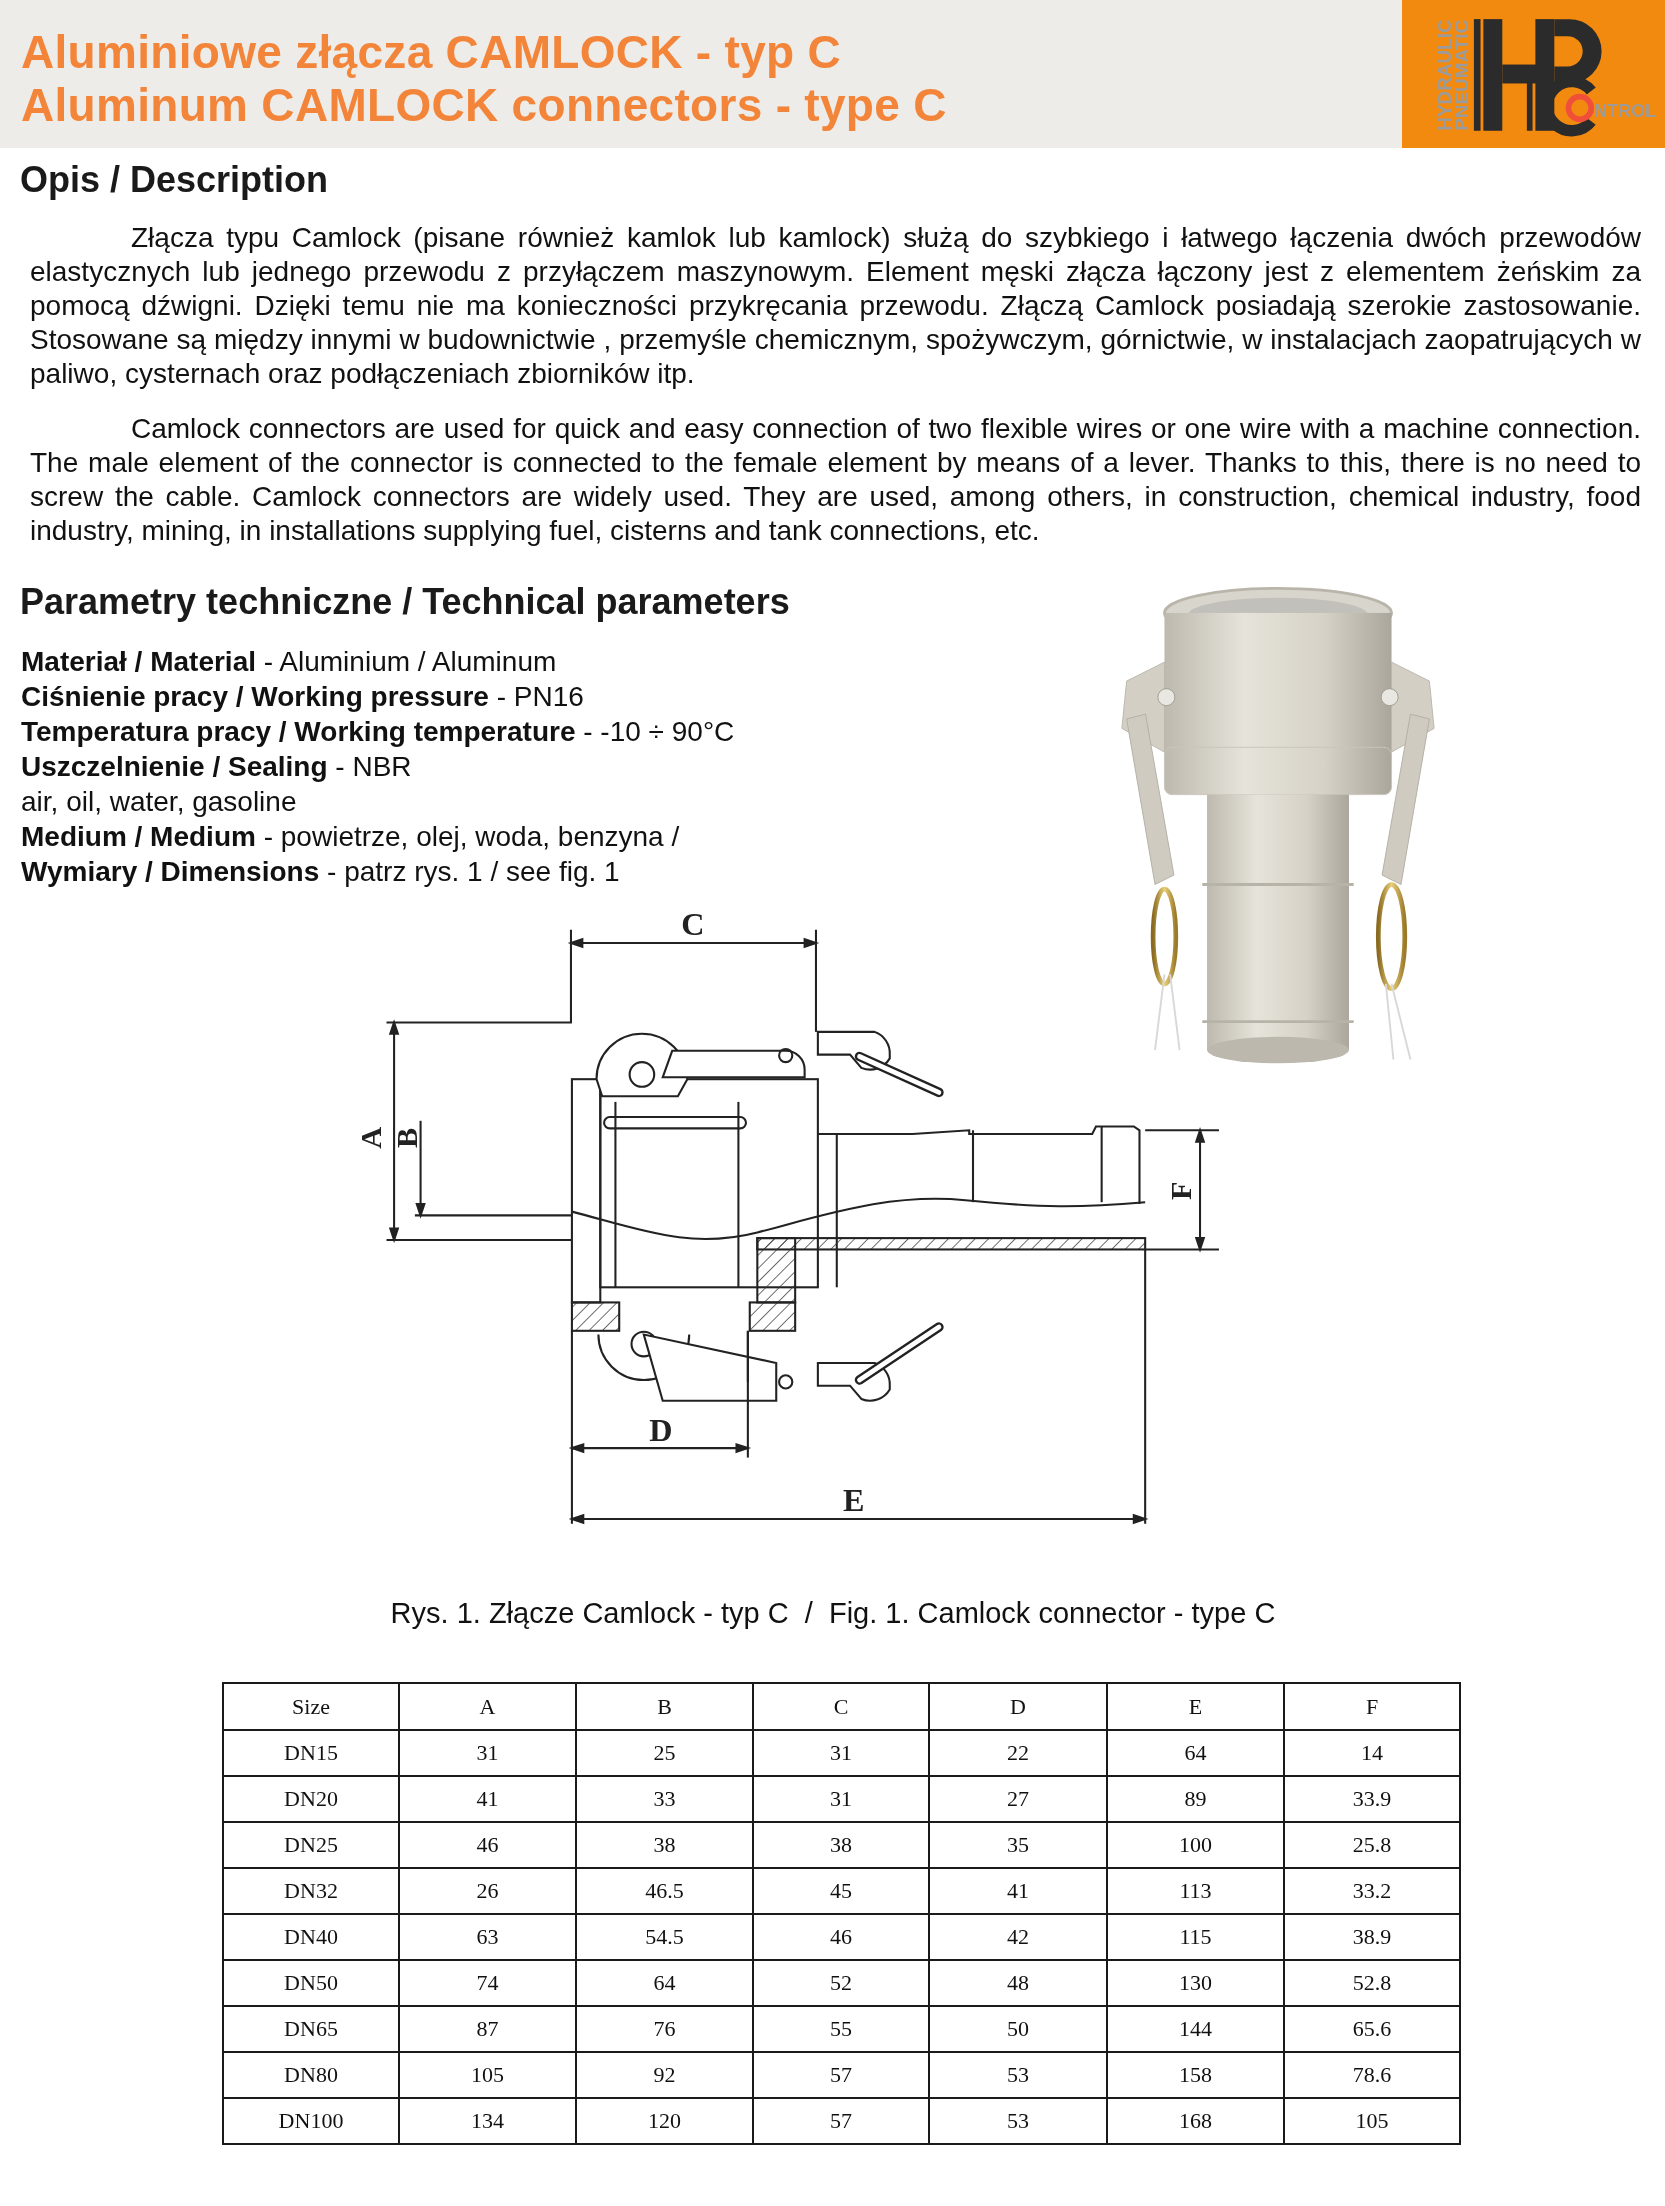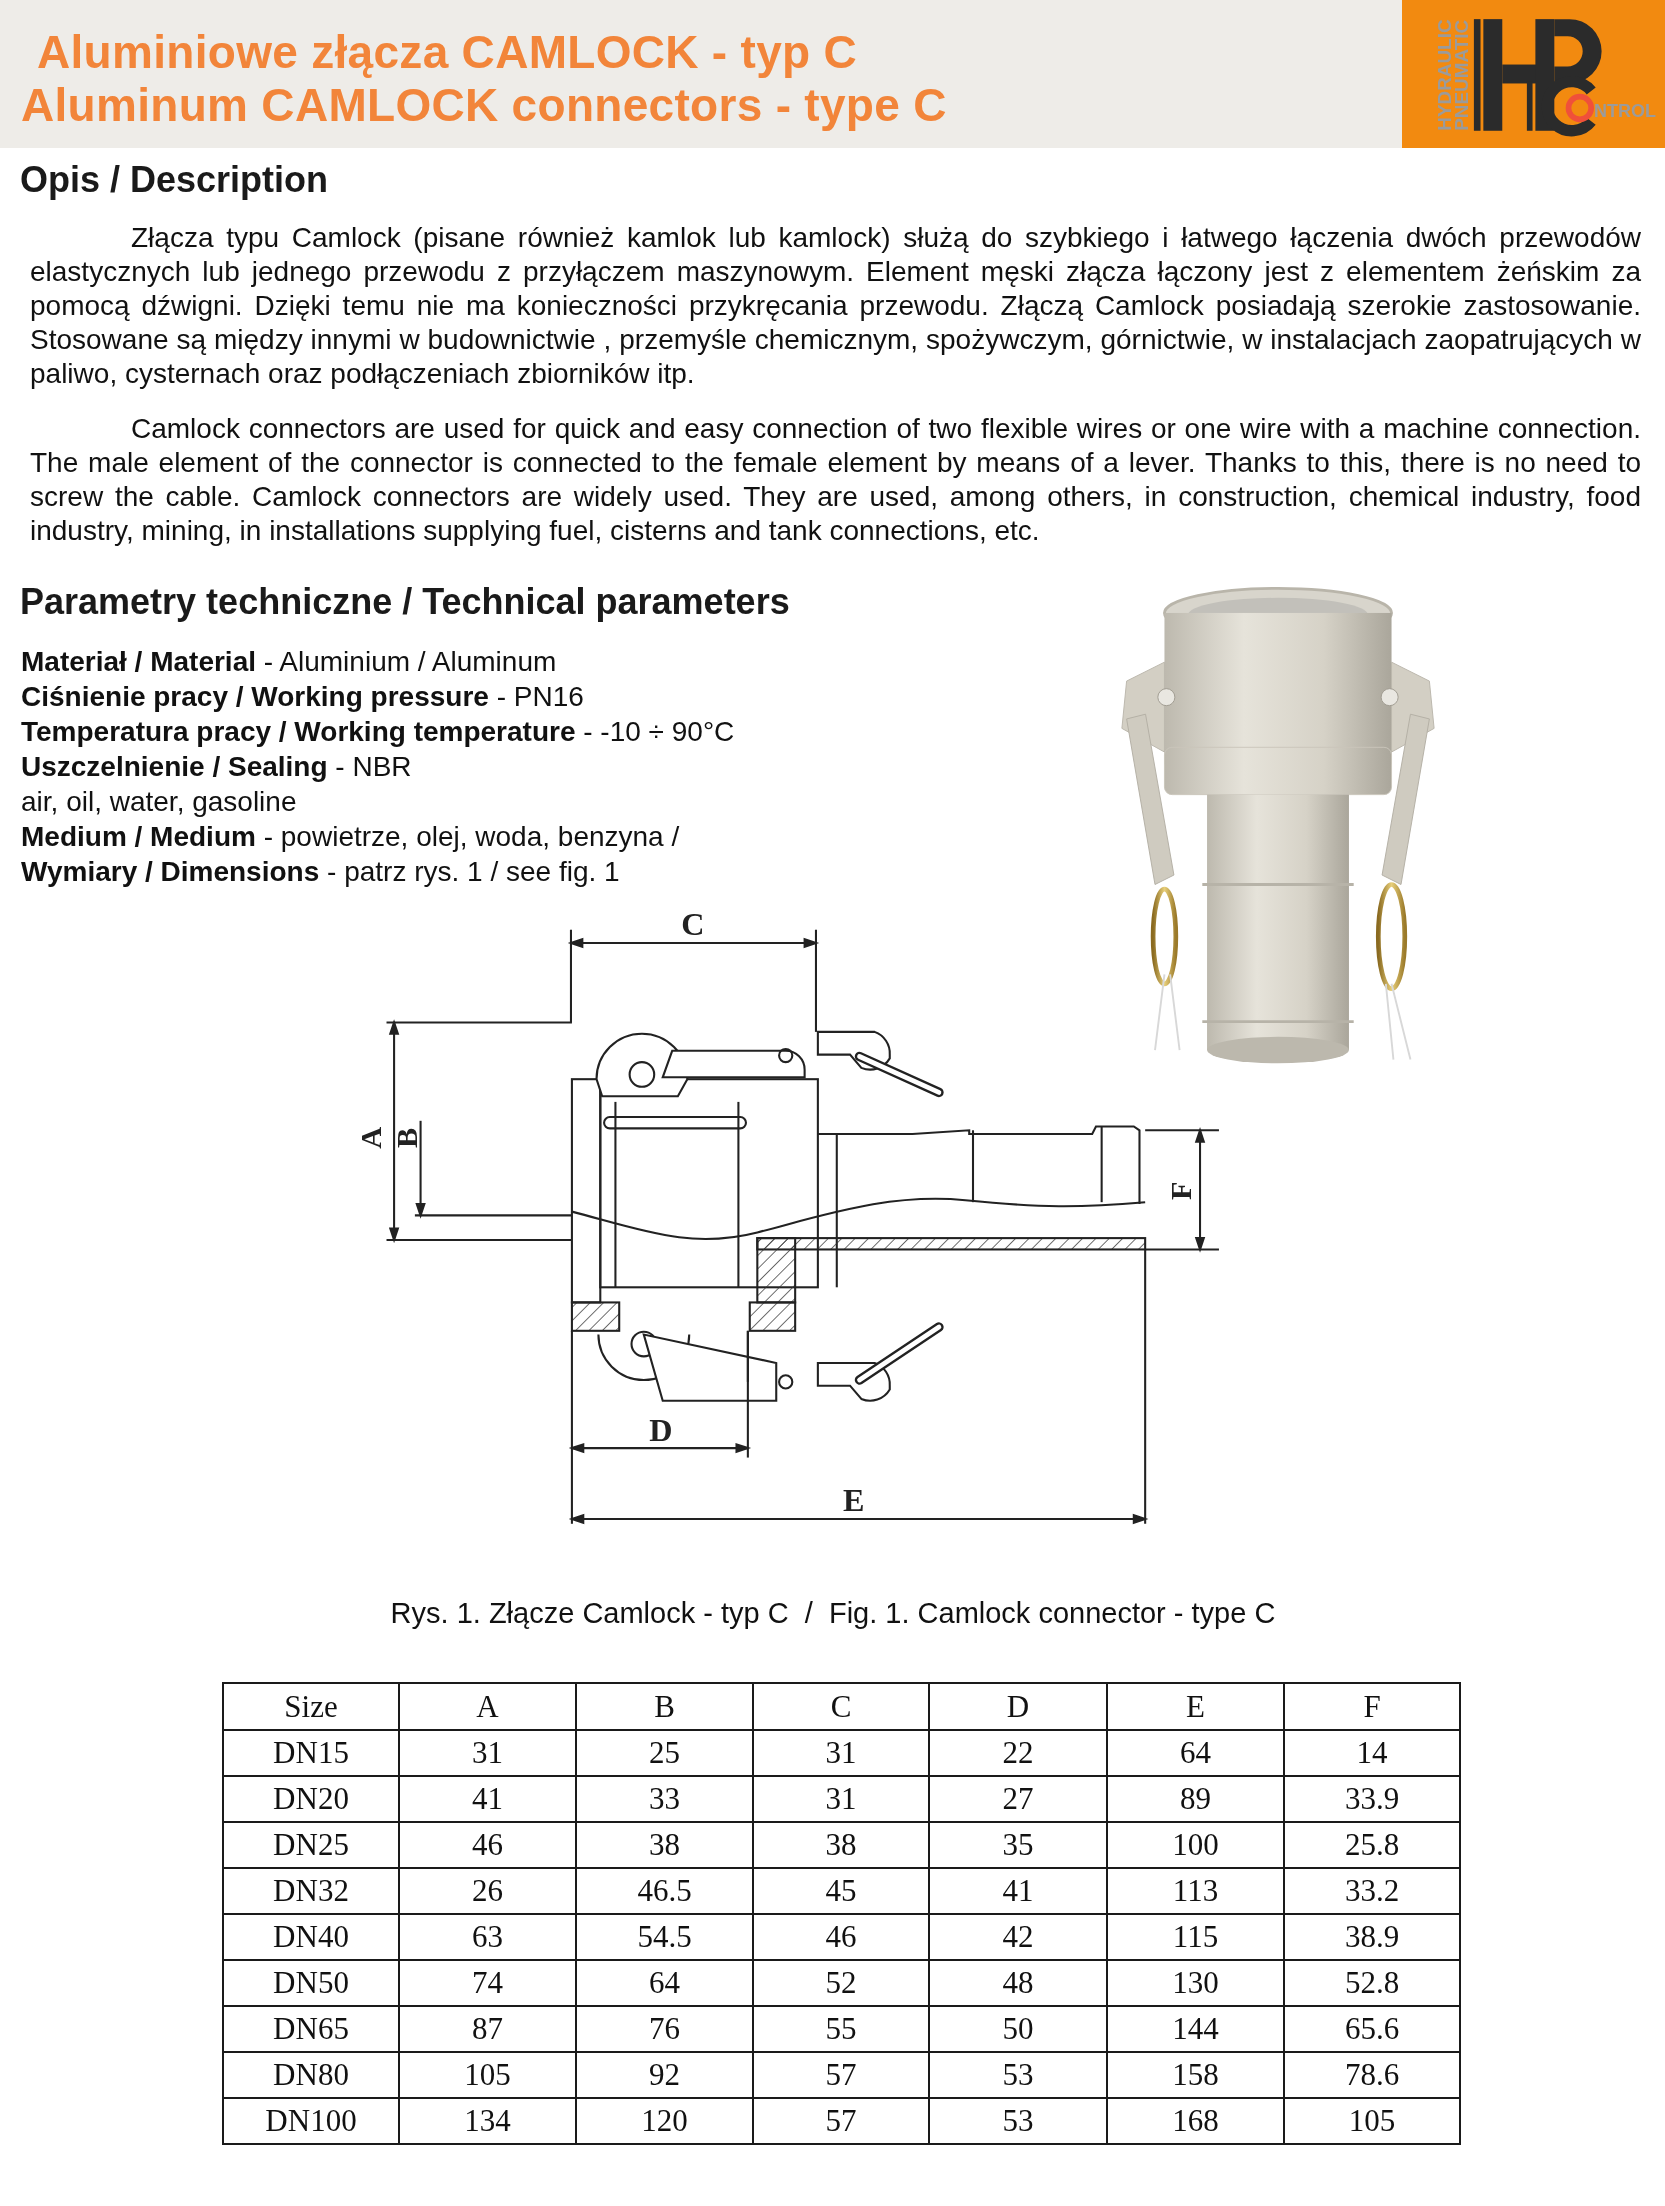--- a/index.html
+++ b/index.html
@@ -1,32 +1,32 @@
 <!DOCTYPE html>
 <html style="font-size:15px"><head>
 <meta charset="utf-8">
 <style>
   html, body { margin:0; padding:0; }
   body { width:1666px; height:2207px; background:#ffffff; position:relative; overflow:hidden;
          font-family:"Liberation Sans", sans-serif; color:#1a1a1a; }
   .header { position:absolute; left:0; top:0; width:1666px; height:148px; background:#eeece8; }
   .title { position:absolute; left:21px; font-weight:bold; font-size:46px; color:#f2853a; letter-spacing:0.3px; white-space:nowrap; }
-  .title.t1 { top:24.6px;margin-left:16px; } .title.t2 { top:78px; }
+  .title.t1 { top:24.6px; } .title.t2 { top:78px; }
   .logo { position:absolute; left:1402px; top:0; width:263px; height:148px; background:#f28a10; }
   .logo svg { position:absolute; left:0; top:0; }
   .h2 { position:absolute; left:20px; font-weight:bold; font-size:36px; color:#1a1a1a; white-space:nowrap; }
   .para { position:absolute; left:30px; width:1611px; font-size:28px; line-height:34px; text-align:justify; color:#111; }
   .para .indent { display:inline-block; width:101px; }
   .params { position:absolute; left:21px; top:644px; font-size:28px; line-height:35px; color:#111; }
   .params .row { white-space:nowrap; }
   .params b { font-weight:bold; }
   .drawing { position:absolute; left:360px; top:890px; }
   .photo { position:absolute; left:1098px; top:577px; }
   .caption { position:absolute; left:0; width:1666px; top:1597px; text-align:center; font-size:29px; color:#111; box-sizing:border-box; }
-  table.spec { position:absolute; left:222px; top:1682px; border-collapse:collapse; font-family:"Liberation Serif", serif; font-size:31px; color:#111; }
+  table.spec { position:absolute; left:222px; top:1682px; border-collapse:collapse; font-family:"Liberation Serif", serif; font-size:22px; color:#111; }
   table.spec td, table.spec th { border:2.4px solid #1a1a1a; text-align:center; font-weight:normal; height:44px; padding:0; }
   table.spec th { height:45px; }
   .c0 { width:174px; } .c1 { width:175px; } .c2 { width:175px; } .c3 { width:174px; } .c4 { width:176px; } .c5 { width:175px; } .c6 { width:174px; }
 </style>
 </head>
 <body>
 
 <div class="header">
   <div class="title t1">Aluminiowe złącza CAMLOCK - typ C</div>
   <div class="title t2">Aluminum CAMLOCK connectors - type C</div>

